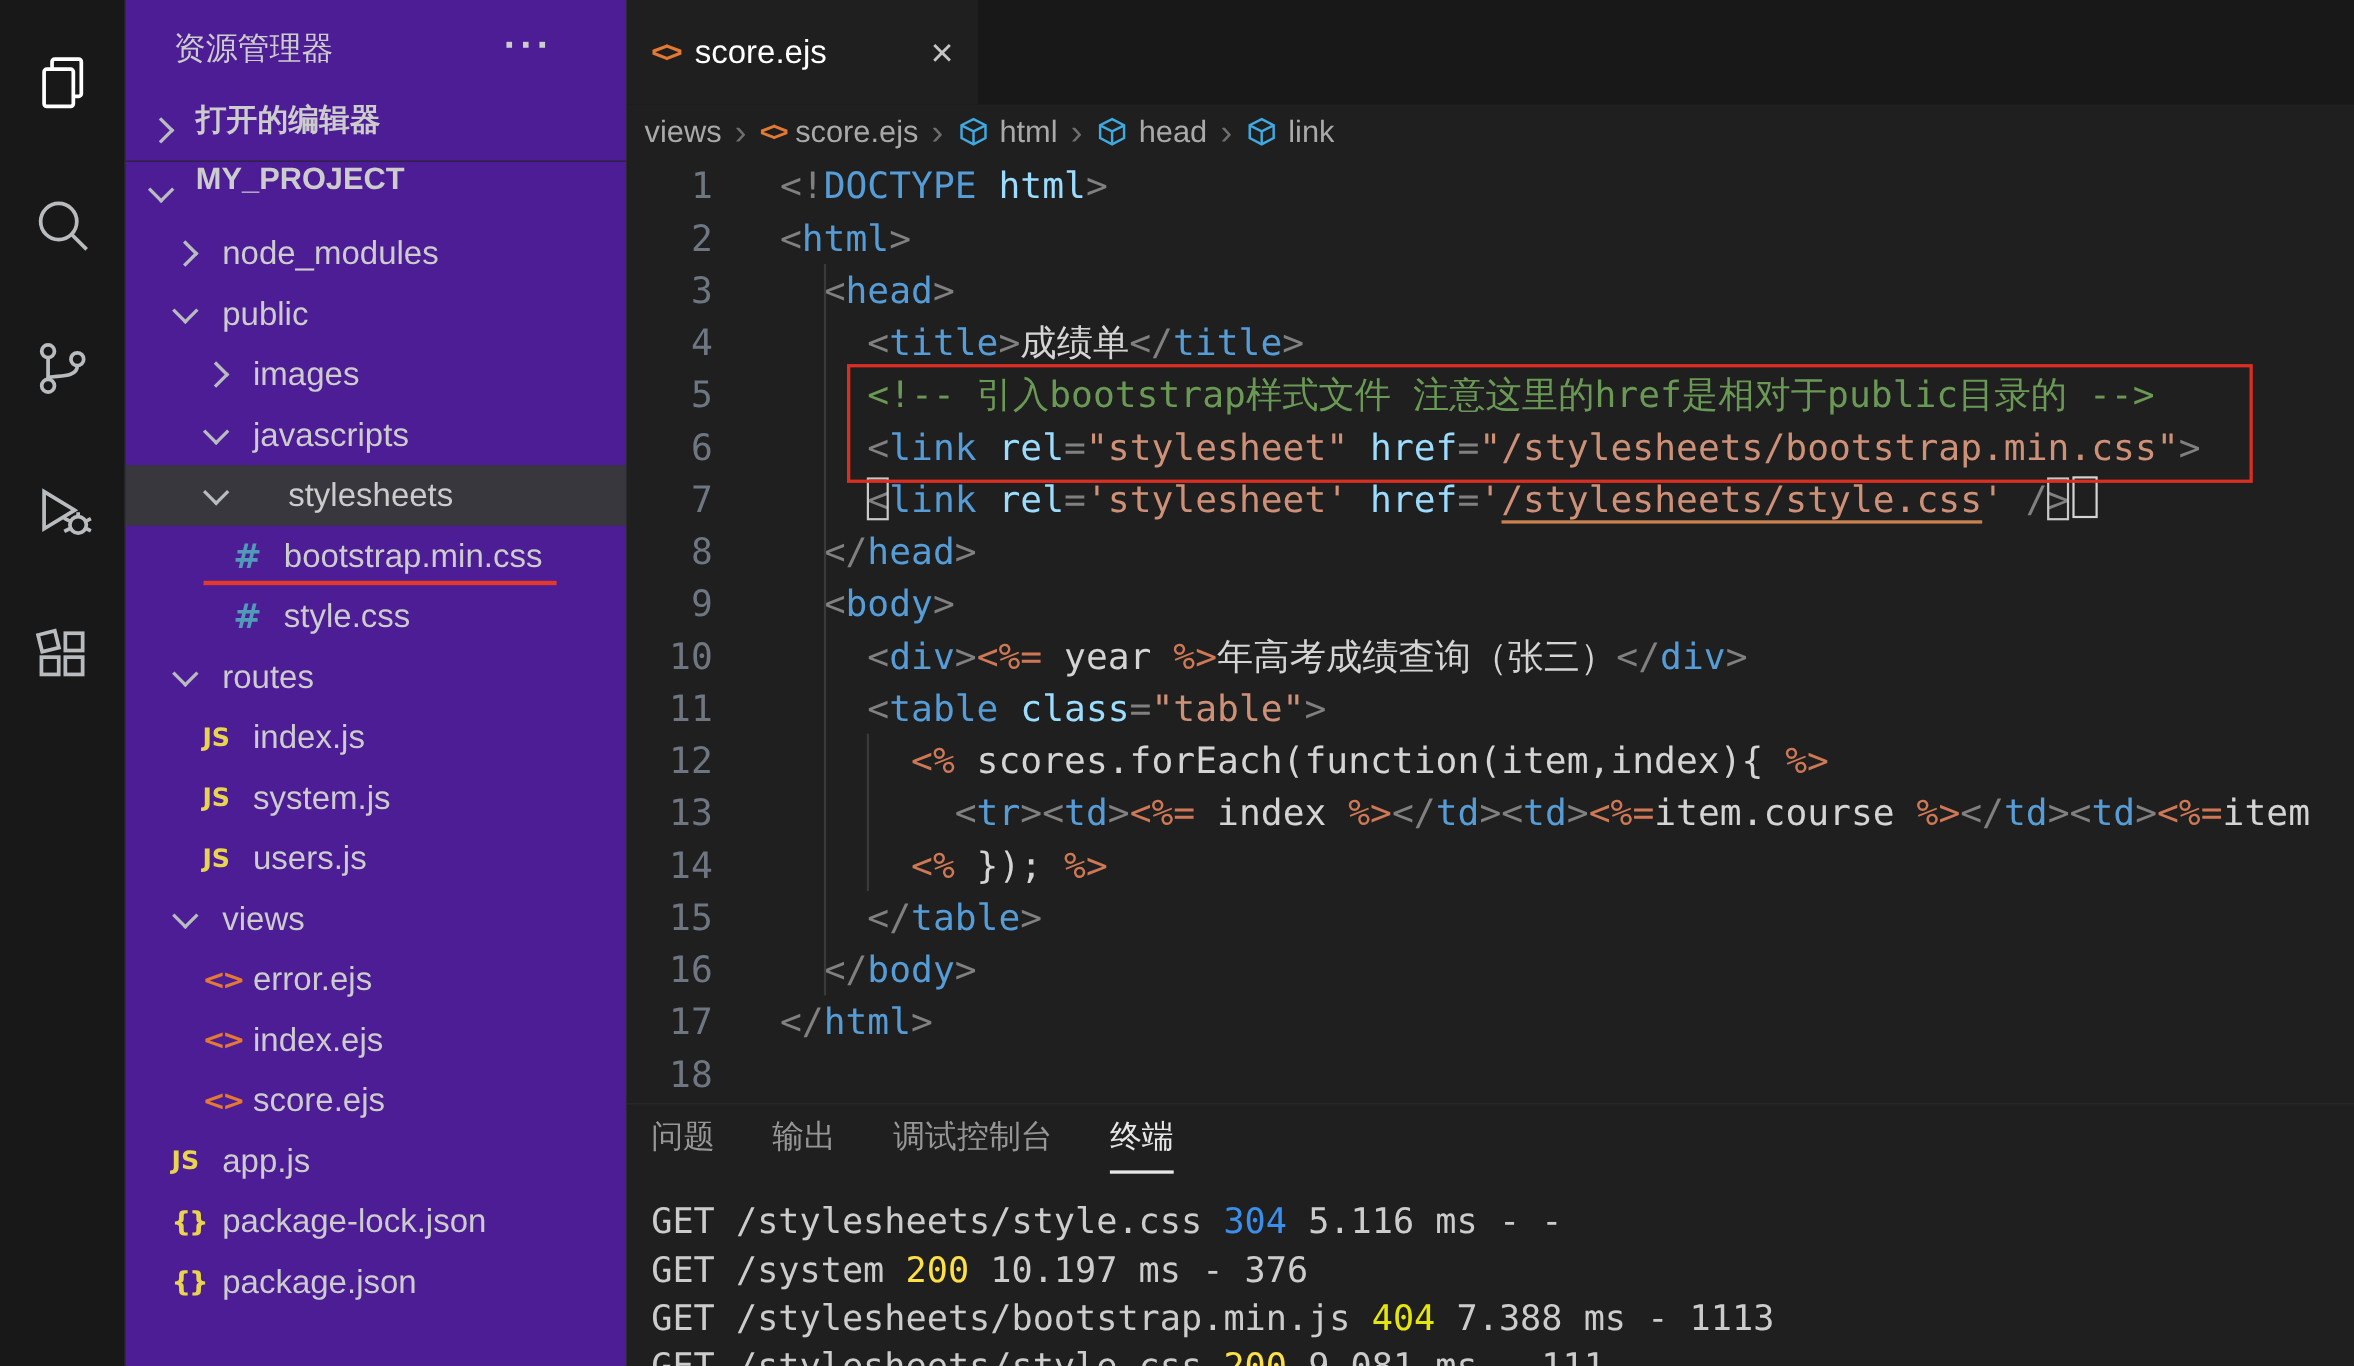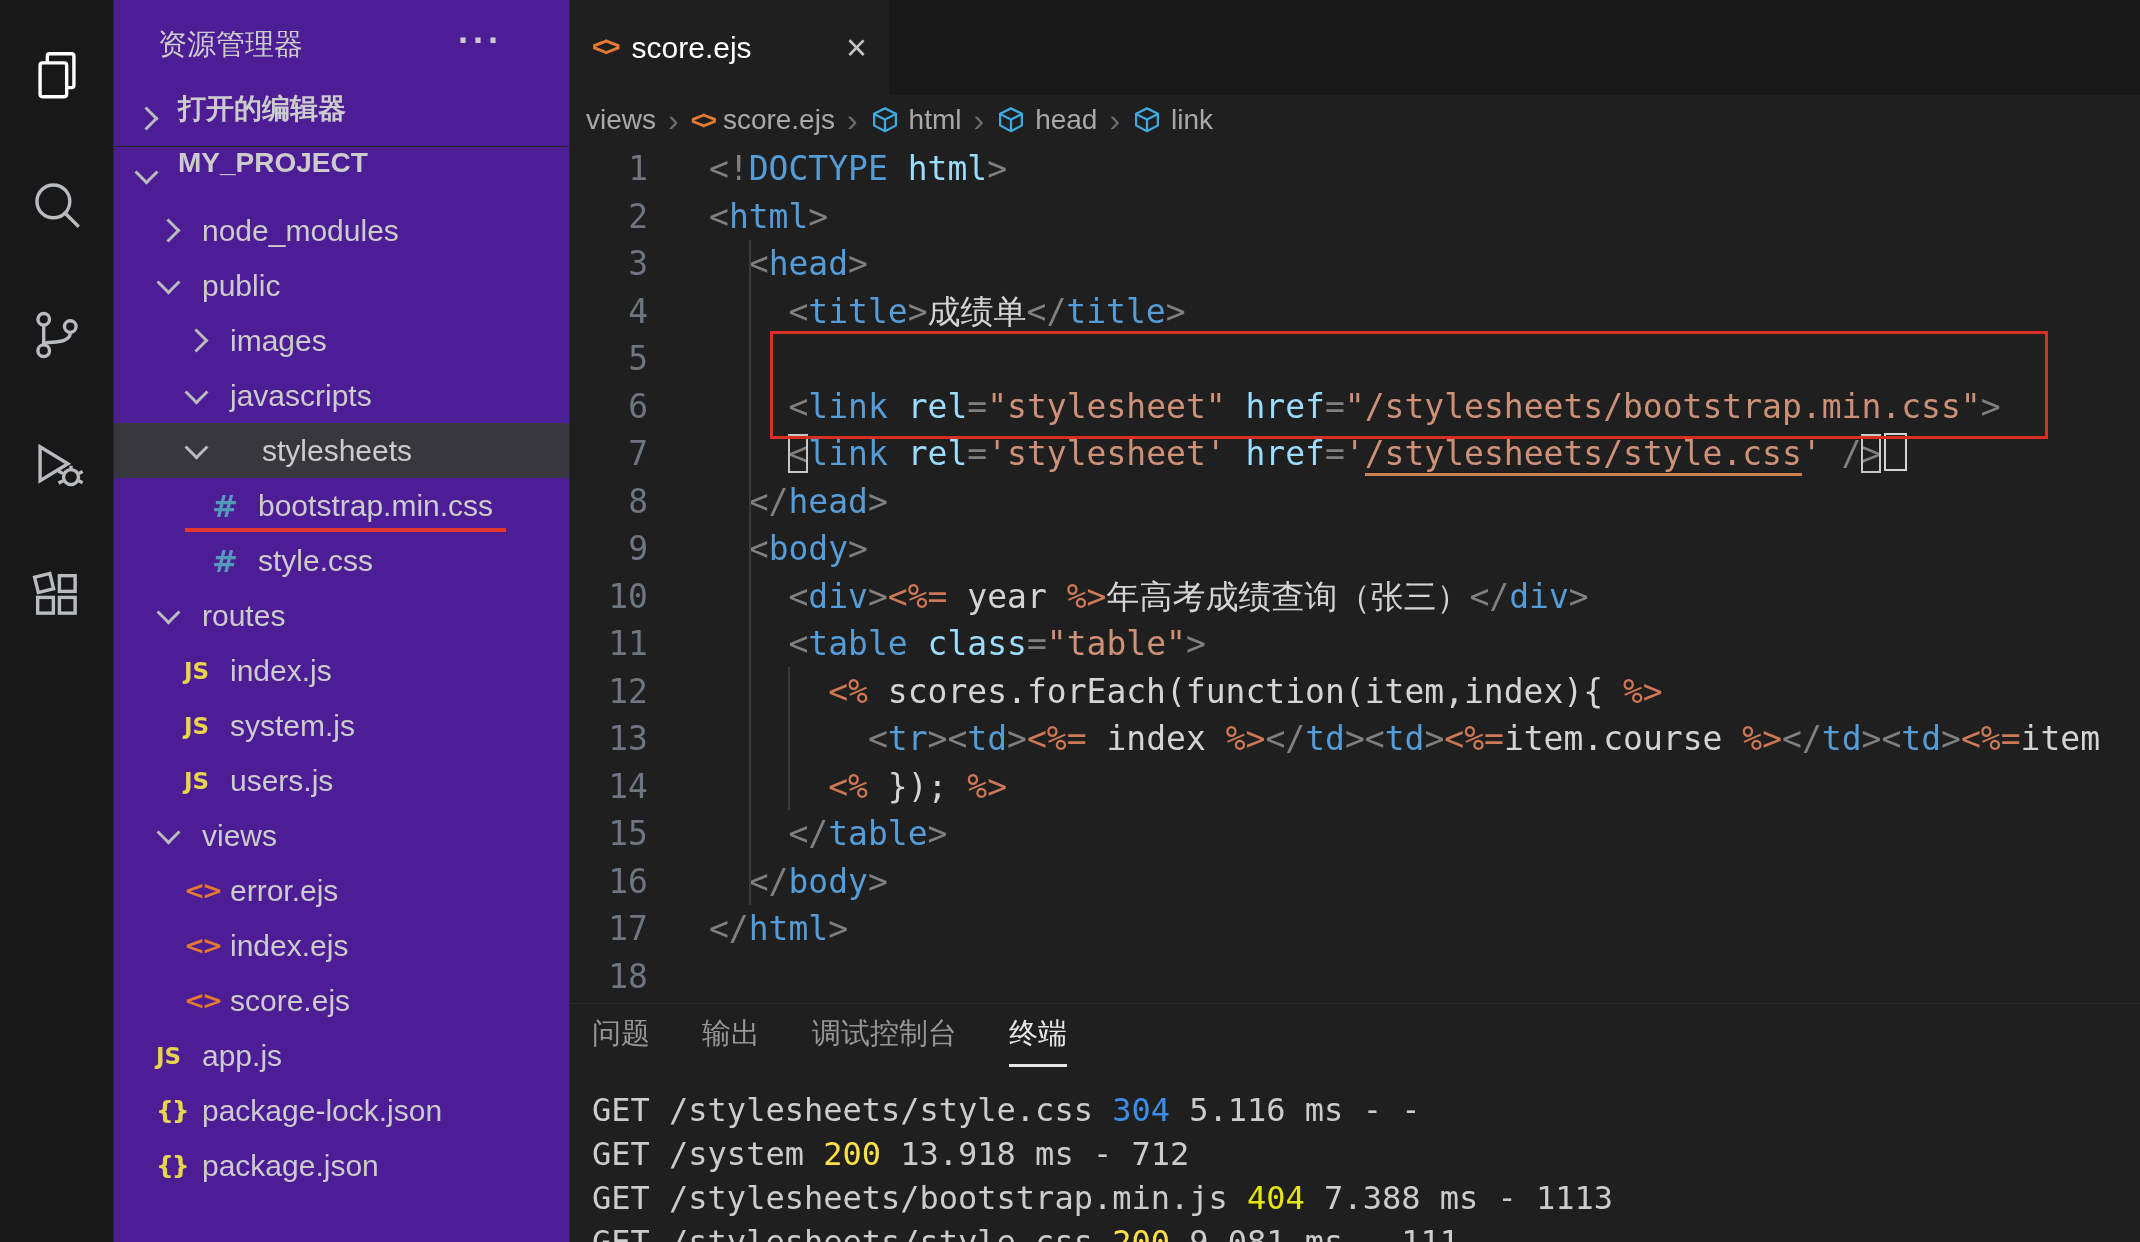--- a/index.html
+++ b/index.html
@@ -283,21 +283,21 @@
       </div>
 
     <div class="code-area">
       <div class="guide" style="left:179px;top:95px;height:665px;"></div>
       <div class="guide" style="left:218px;top:522px;height:143px;"></div>
       <div>
           <div class="code-line"><span class="line-num">1</span><span class="line-text"><span class="tok-punct">&lt;!</span><span class="tok-tag">DOCTYPE</span><span class="tok-text"> </span><span class="tok-attr">html</span><span class="tok-punct">&gt;</span></span></div>
           <div class="code-line"><span class="line-num">2</span><span class="line-text"><span class="tok-punct">&lt;</span><span class="tok-tag">html</span><span class="tok-punct">&gt;</span></span></div>
           <div class="code-line"><span class="line-num">3</span><span class="line-text"><span class="tok-text">  </span><span class="tok-punct">&lt;</span><span class="tok-tag">head</span><span class="tok-punct">&gt;</span></span></div>
           <div class="code-line"><span class="line-num">4</span><span class="line-text"><span class="tok-text">    </span><span class="tok-punct">&lt;</span><span class="tok-tag">title</span><span class="tok-punct">&gt;</span><span class="tok-text">成绩单</span><span class="tok-punct">&lt;/</span><span class="tok-tag">title</span><span class="tok-punct">&gt;</span></span></div>
-          <div class="code-line"><span class="line-num">5</span><span class="line-text"><span class="tok-text">    </span></span></div>
+          <div class="code-line"><span class="line-num">5</span><span class="line-text"><span class="tok-text">    </span><span class="tok-comment">&lt;!-- 引入bootstrap样式文件 注意这里的href是相对于public目录的 --&gt;</span></span></div>
           <div class="code-line"><span class="line-num">6</span><span class="line-text"><span class="tok-text">    </span><span class="tok-punct">&lt;</span><span class="tok-tag">link</span><span class="tok-text"> </span><span class="tok-attr">rel</span><span class="tok-punct">=</span><span class="tok-str">"stylesheet"</span><span class="tok-text"> </span><span class="tok-attr">href</span><span class="tok-punct">=</span><span class="tok-str">"/stylesheets/bootstrap.min.css"</span><span class="tok-punct">&gt;</span></span></div>
           <div class="code-line"><span class="line-num">7</span><span class="line-text"><span class="tok-text">    </span><span class="tok-punct tok-box">&lt;</span><span class="tok-tag">link</span><span class="tok-text"> </span><span class="tok-attr">rel</span><span class="tok-punct">=</span><span class="tok-str">'stylesheet'</span><span class="tok-text"> </span><span class="tok-attr">href</span><span class="tok-punct">=</span><span class="tok-str">'</span><span class="tok-str tok-u">/stylesheets/style.css</span><span class="tok-str">'</span><span class="tok-text"> </span><span class="tok-punct">/</span><span class="tok-punct tok-box">&gt;</span><span class="cursor-box"></span></span></div>
           <div class="code-line"><span class="line-num">8</span><span class="line-text"><span class="tok-text">  </span><span class="tok-punct">&lt;/</span><span class="tok-tag">head</span><span class="tok-punct">&gt;</span></span></div>
           <div class="code-line"><span class="line-num">9</span><span class="line-text"><span class="tok-text">  </span><span class="tok-punct">&lt;</span><span class="tok-tag">body</span><span class="tok-punct">&gt;</span></span></div>
           <div class="code-line"><span class="line-num">10</span><span class="line-text"><span class="tok-text">    </span><span class="tok-punct">&lt;</span><span class="tok-tag">div</span><span class="tok-punct">&gt;</span><span class="tok-ejs">&lt;%=</span><span class="tok-text"> year </span><span class="tok-ejs">%&gt;</span><span class="tok-text">年高考成绩查询（张三）</span><span class="tok-punct">&lt;/</span><span class="tok-tag">div</span><span class="tok-punct">&gt;</span></span></div>
           <div class="code-line"><span class="line-num">11</span><span class="line-text"><span class="tok-text">    </span><span class="tok-punct">&lt;</span><span class="tok-tag">table</span><span class="tok-text"> </span><span class="tok-attr">class</span><span class="tok-punct">=</span><span class="tok-str">"table"</span><span class="tok-punct">&gt;</span></span></div>
           <div class="code-line"><span class="line-num">12</span><span class="line-text"><span class="tok-text">      </span><span class="tok-ejs">&lt;%</span><span class="tok-text"> scores.forEach(function(item,index){ </span><span class="tok-ejs">%&gt;</span></span></div>
           <div class="code-line"><span class="line-num">13</span><span class="line-text"><span class="tok-text">        </span><span class="tok-punct">&lt;</span><span class="tok-tag">tr</span><span class="tok-punct">&gt;&lt;</span><span class="tok-tag">td</span><span class="tok-punct">&gt;</span><span class="tok-ejs">&lt;%=</span><span class="tok-text"> index </span><span class="tok-ejs">%&gt;</span><span class="tok-punct">&lt;/</span><span class="tok-tag">td</span><span class="tok-punct">&gt;&lt;</span><span class="tok-tag">td</span><span class="tok-punct">&gt;</span><span class="tok-ejs">&lt;%=</span><span class="tok-text">item.course </span><span class="tok-ejs">%&gt;</span><span class="tok-punct">&lt;/</span><span class="tok-tag">td</span><span class="tok-punct">&gt;&lt;</span><span class="tok-tag">td</span><span class="tok-punct">&gt;</span><span class="tok-ejs">&lt;%=</span><span class="tok-text">item</span></span></div>
           <div class="code-line"><span class="line-num">14</span><span class="line-text"><span class="tok-text">      </span><span class="tok-ejs">&lt;%</span><span class="tok-text"> }); </span><span class="tok-ejs">%&gt;</span></span></div>
           <div class="code-line"><span class="line-num">15</span><span class="line-text"><span class="tok-text">    </span><span class="tok-punct">&lt;/</span><span class="tok-tag">table</span><span class="tok-punct">&gt;</span></span></div>
@@ -310,20 +310,20 @@
 
     <div class="panel">
       <div class="panel-tabs">
           <div class="panel-tab">问题</div>
           <div class="panel-tab">输出</div>
           <div class="panel-tab">调试控制台</div>
           <div class="panel-tab active">终端</div>
         </div>
       <div class="terminal">
           <div class="term-line"><span class="tc-fg">GET /stylesheets/style.css </span><span class="tc-blue">304</span><span class="tc-fg"> 5.116 ms - -</span></div>
-          <div class="term-line"><span class="tc-fg">GET /system </span><span class="tc-green">200</span><span class="tc-fg"> 13.918 ms - 712</span></div>
+          <div class="term-line"><span class="tc-fg">GET /system </span><span class="tc-green">200</span><span class="tc-fg"> 10.197 ms - 376</span></div>
           <div class="term-line"><span class="tc-fg">GET /stylesheets/bootstrap.min.js </span><span class="tc-yellow">404</span><span class="tc-fg"> 7.388 ms - 1113</span></div>
           <div class="term-line"><span class="tc-fg">GET /stylesheets/style.css </span><span class="tc-green">200</span><span class="tc-fg"> 9.081 ms - 111</span></div>
         </div>
     </div>
 
   </div>
 </div>
 
 </body></html>

